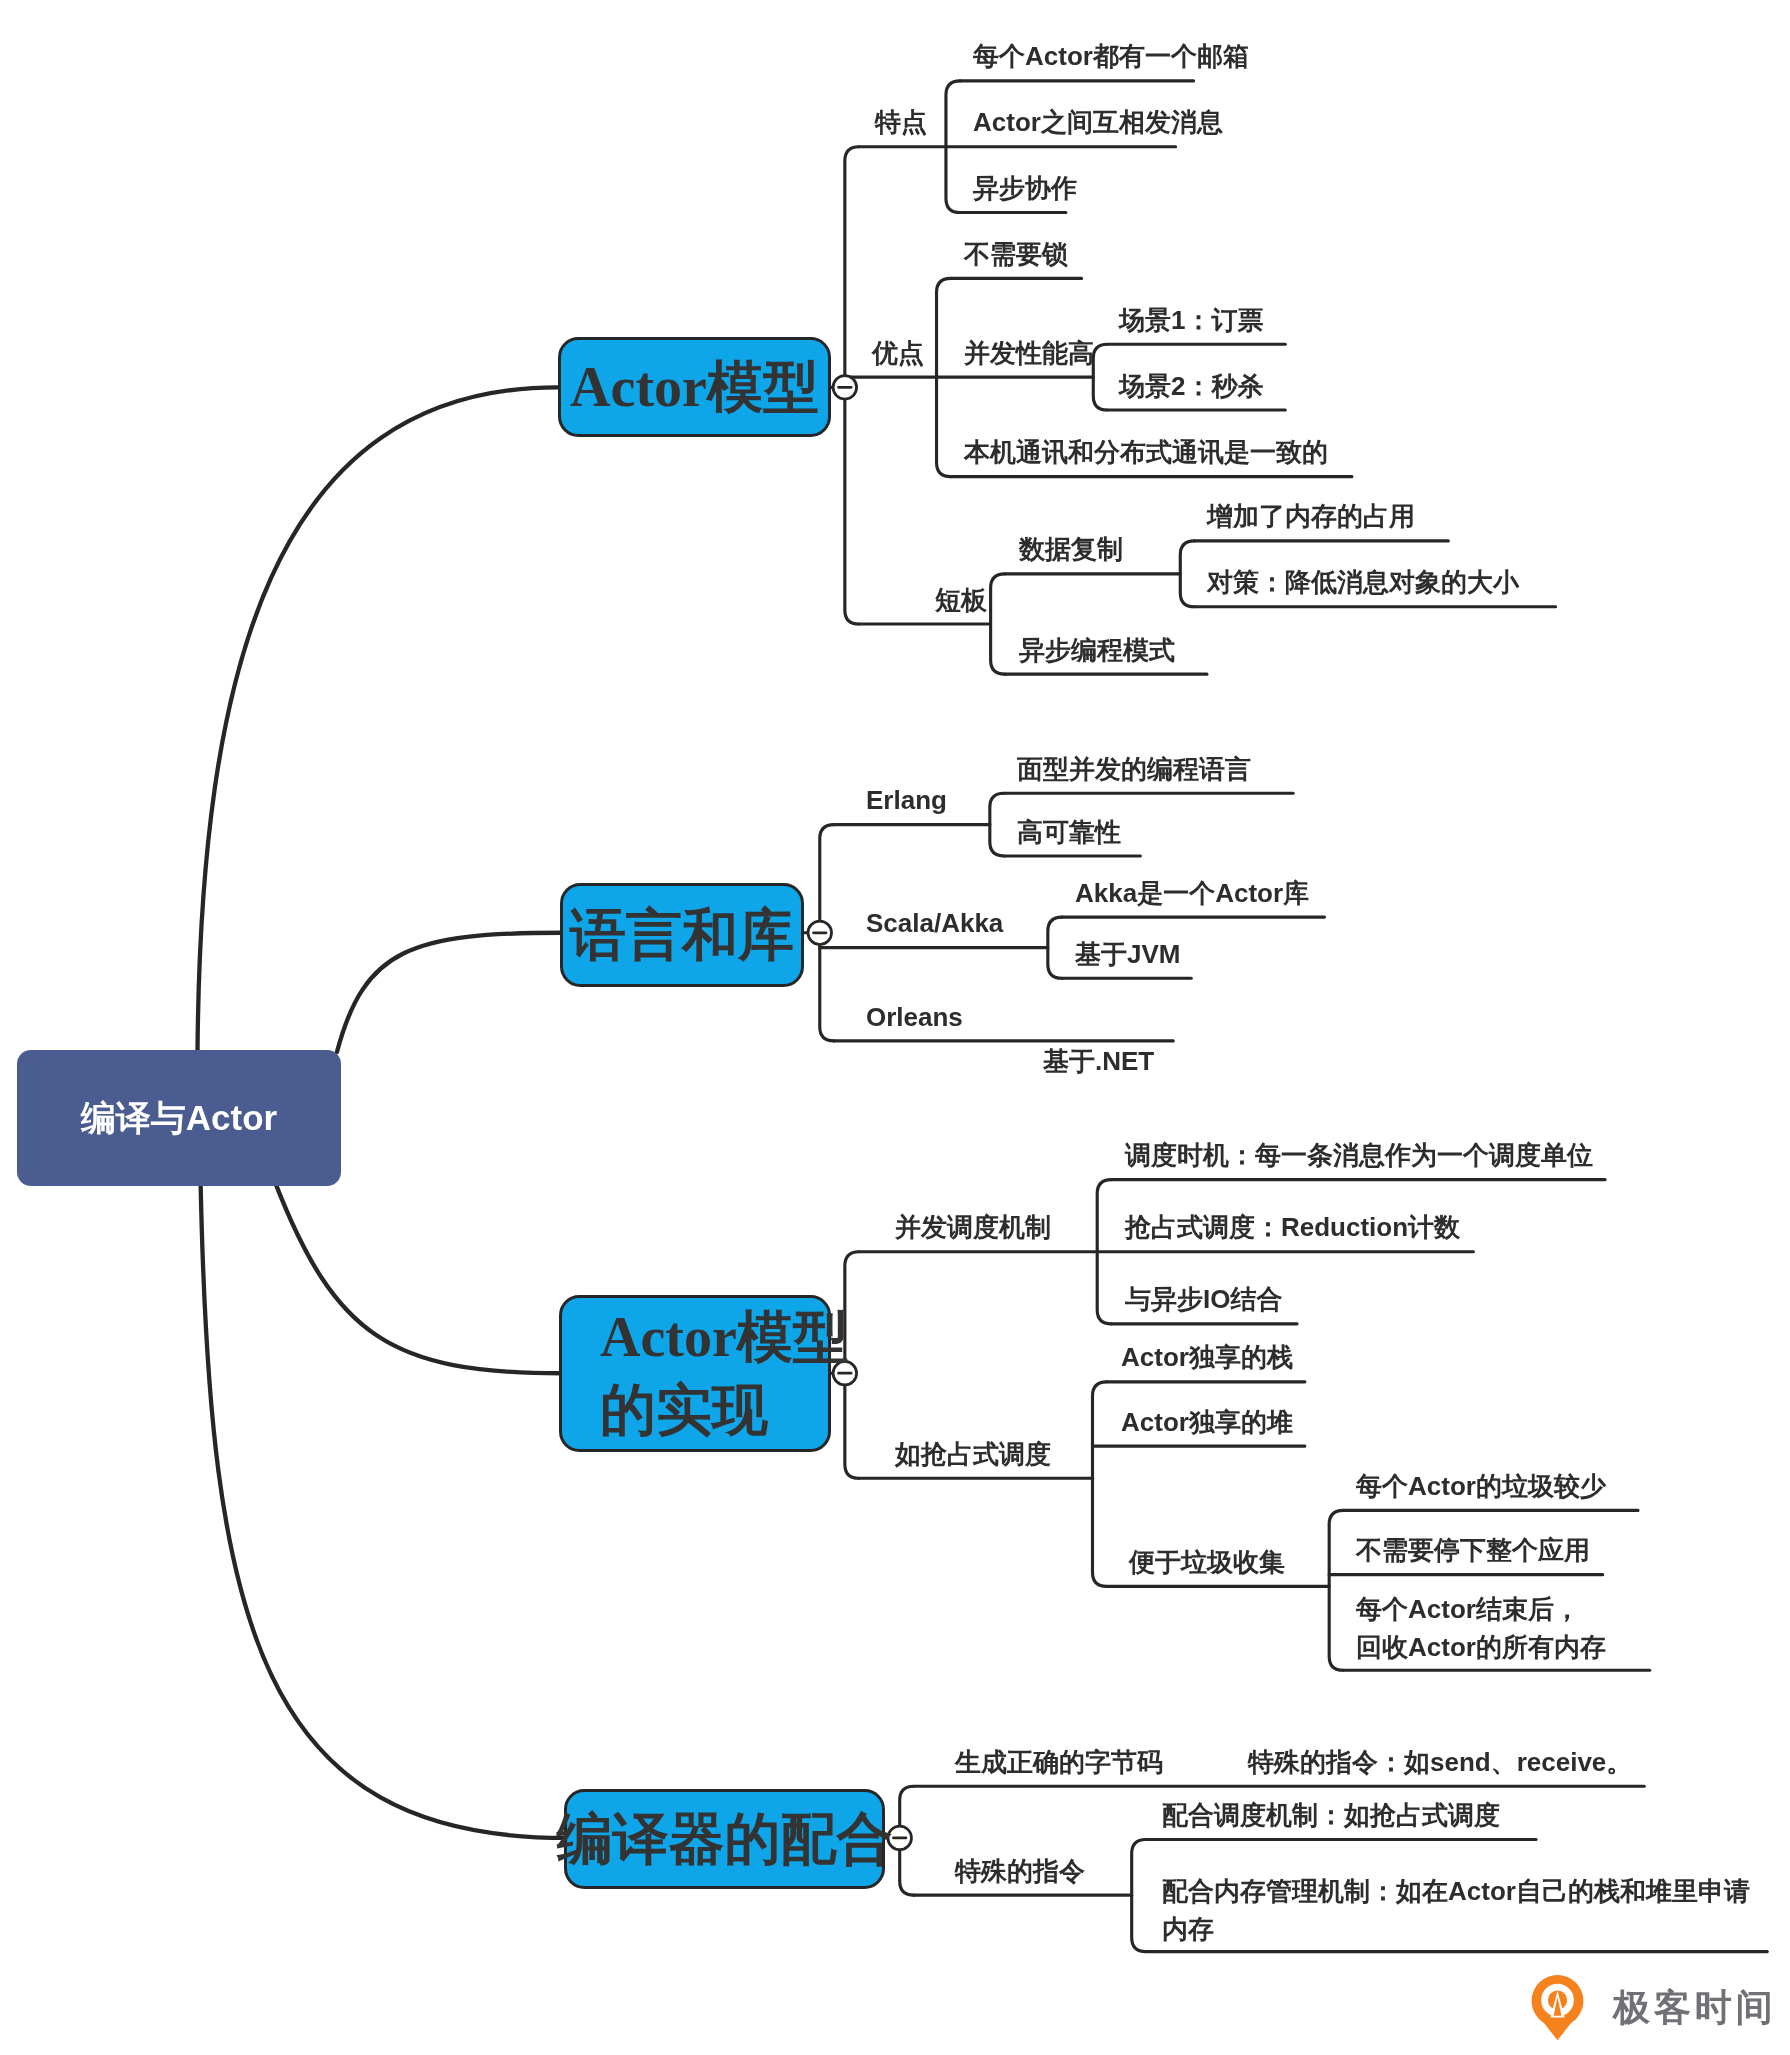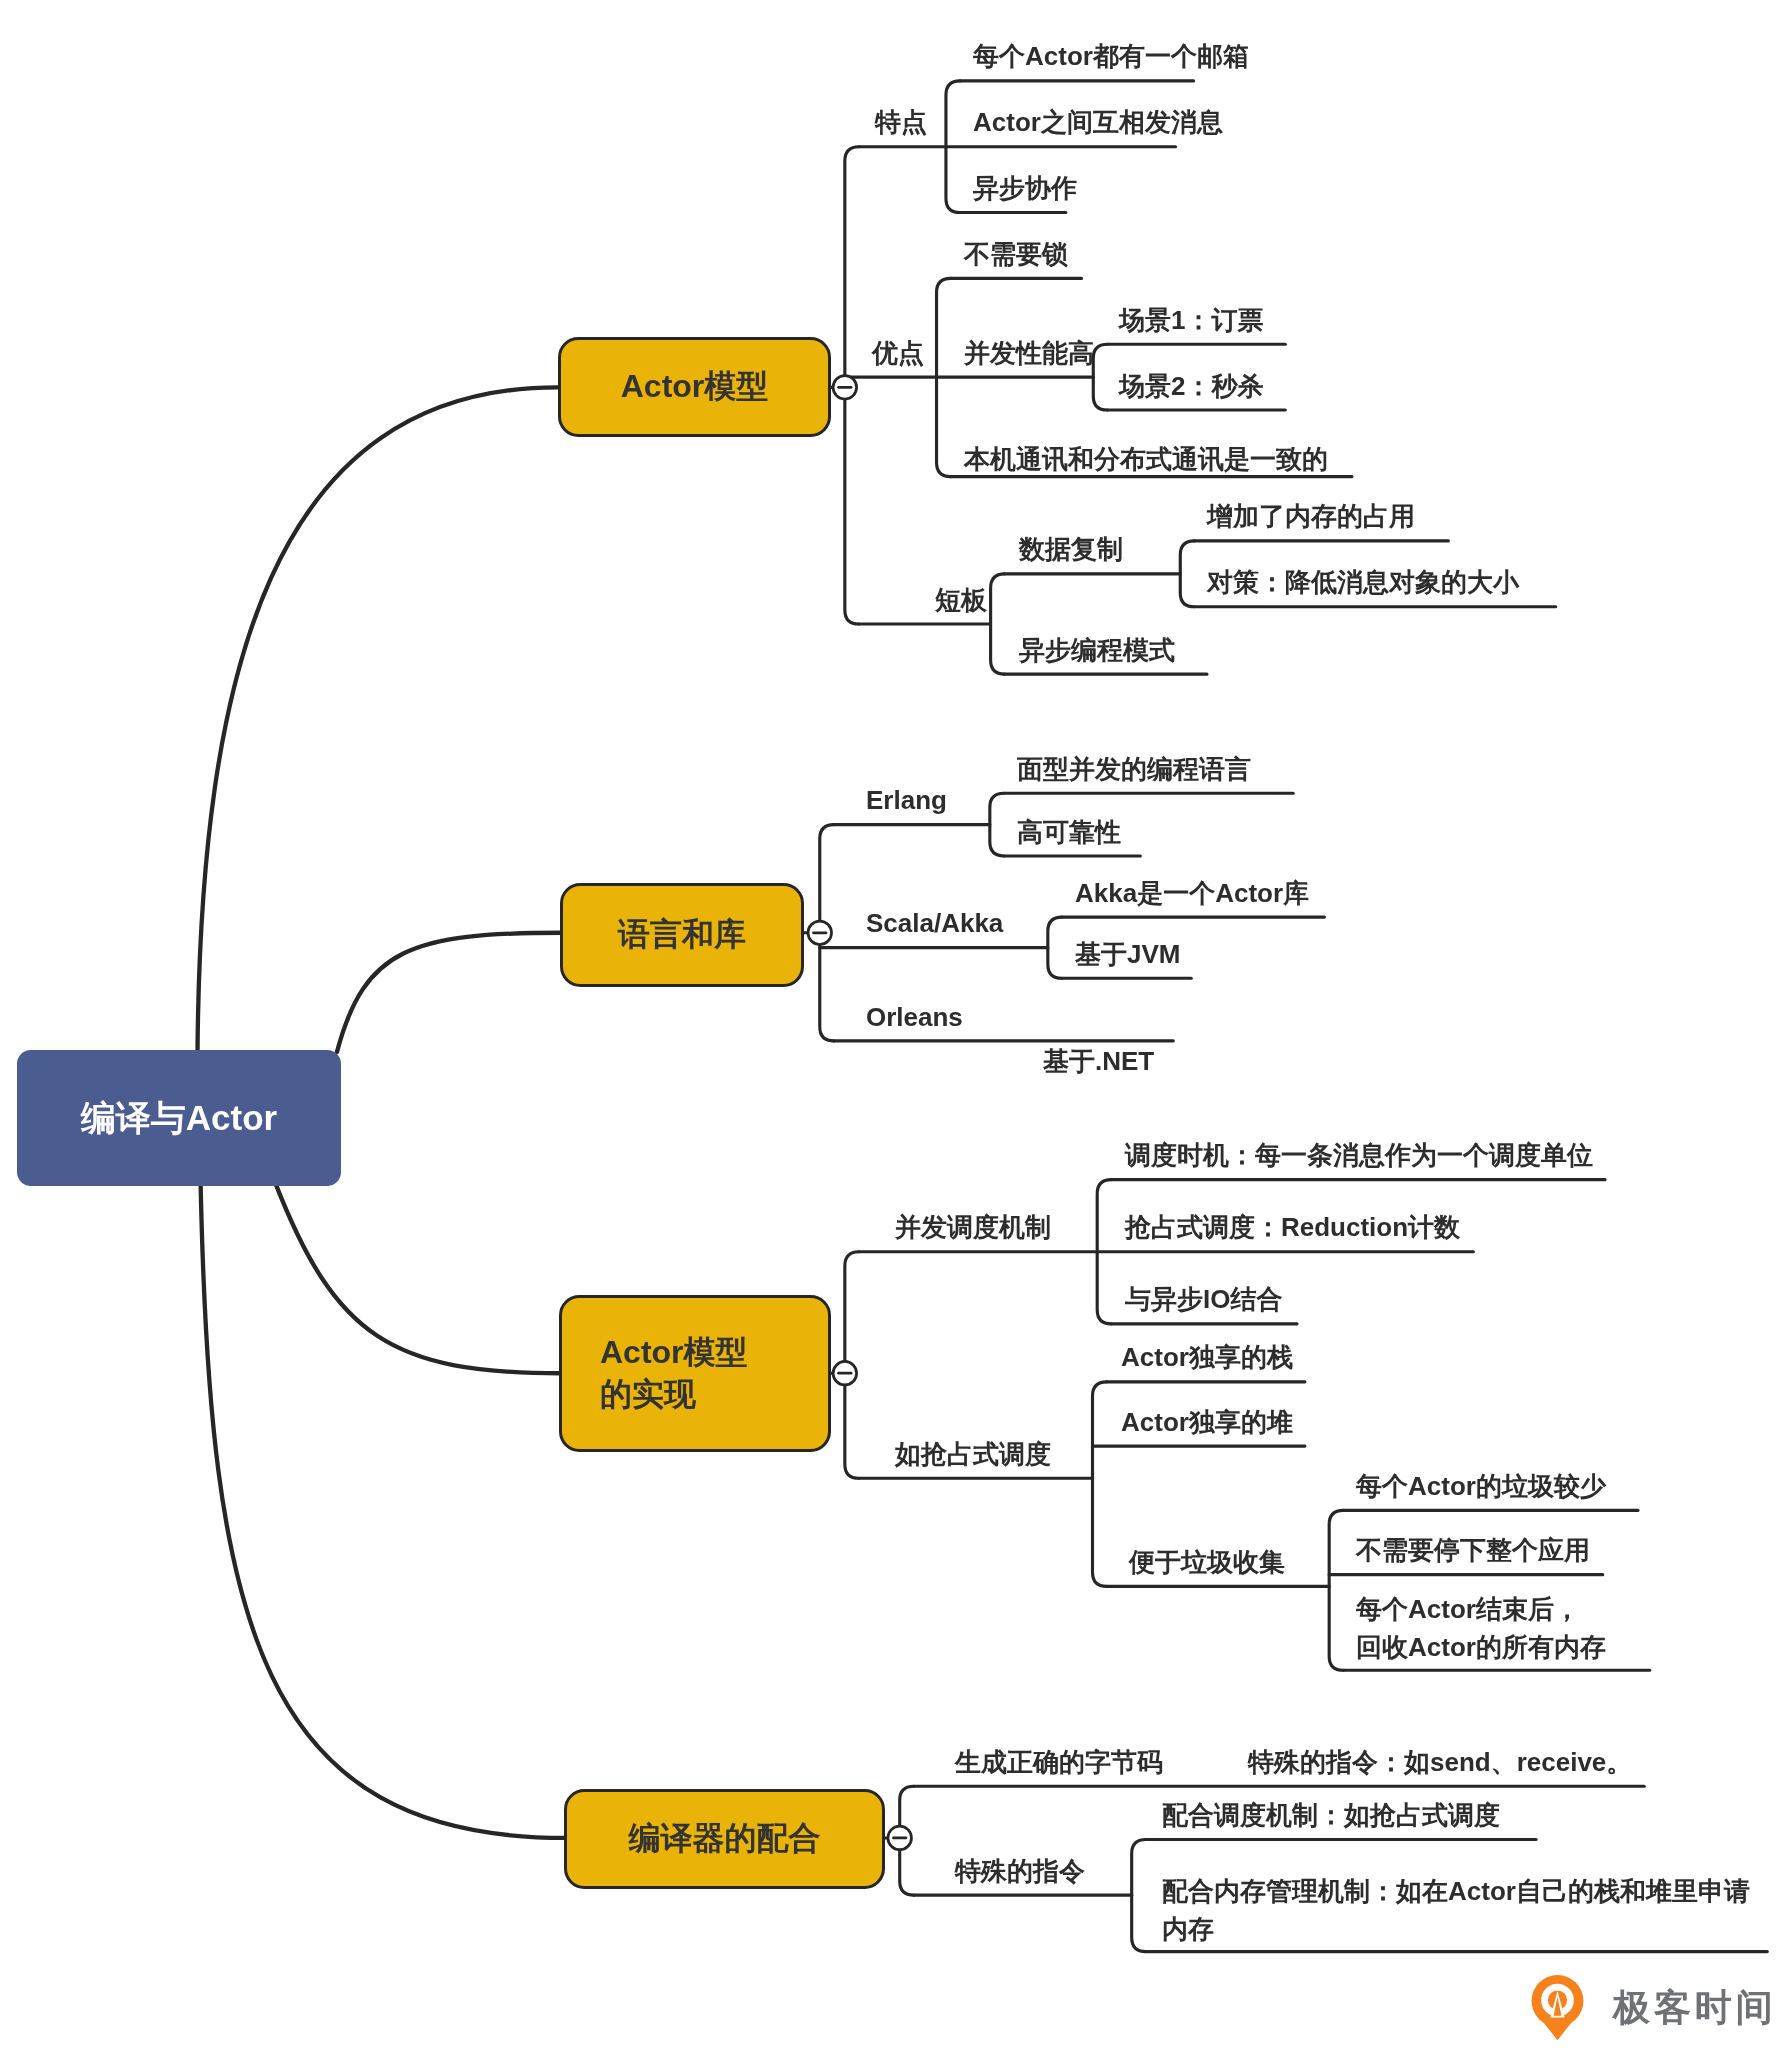--- a/index.html
+++ b/index.html
@@ -1,20 +1,20 @@
 <!DOCTYPE html>
 <html style="font-size:12.5px"><head>
 <meta charset="utf-8">
 <style>
   html,body{margin:0;padding:0;}
   #canvas{position:relative;width:1790px;height:2056px;background:#ffffff;overflow:hidden;font-family:"Liberation Sans",sans-serif;}
   #lines{position:absolute;left:0;top:0;}
   .leaf{position:absolute;font-size:26px;font-weight:600;color:#2d2d2d;white-space:pre;line-height:36px;}
   .leaf.two{line-height:38px;}
-  .topic{position:absolute;box-sizing:border-box;background:#eab308;border:3.9px solid #262626;border-radius:20.4px;display:flex;align-items:center;justify-content:center;font-weight:700;color:#333;font-size:32px;white-space:pre;line-height:1.3;}
+  .topic{position:absolute;box-sizing:border-box;background:#0ea5e9;border:3.9px solid #262626;border-radius:20.4px;display:flex;align-items:center;justify-content:center;font-weight:700;color:#333;font-size:56px;white-space:pre;line-height:1.3;font-family:Liberation Serif, serif;}
   .topic.left{justify-content:flex-start;padding-left:38px;}
   #root-topic{position:absolute;background:#4B5C90;border-radius:14px;display:flex;align-items:center;justify-content:center;color:#fff;font-size:35px;font-weight:700;white-space:pre;}
   #logo{position:absolute;left:1530px;top:1975px;display:flex;align-items:center;gap:17px;}
   #logo .txt{font-size:37px;color:#6F7175;font-weight:600;letter-spacing:3.9px;margin-left:11px;}
 </style>
 </head>
 <body>
 
 <div id="canvas">
   <svg id="lines" width="1790" height="2056" viewBox="0 0 2284 2623">
@@ -105,21 +105,21 @@
     <div class="topic" style="left: 564px; top: 1789px; width: 321px; height: 100px;">编译器的配合</div>
     <div class="leaf" style="left: 875px; top: 104px;">特点</div>
     <div class="leaf" style="left: 973px; top: 38px;">每个Actor都有一个邮箱</div>
     <div class="leaf" style="left: 973px; top: 104px;">Actor之间互相发消息</div>
     <div class="leaf" style="left: 973px; top: 170px;">异步协作</div>
     <div class="leaf" style="left: 872px; top: 335px;">优点</div>
     <div class="leaf" style="left: 964px; top: 236px;">不需要锁</div>
     <div class="leaf" style="left: 964px; top: 335px;">并发性能高</div>
     <div class="leaf" style="left: 1119px; top: 302px;">场景1：订票</div>
     <div class="leaf" style="left: 1119px; top: 368px;">场景2：秒杀</div>
-    <div class="leaf" style="left: 964px; top: 434px; margin-top: 7px;">本机通讯和分布式通讯是一致的</div>
+    <div class="leaf" style="left: 964px; top: 434px;">本机通讯和分布式通讯是一致的</div>
     <div class="leaf" style="left: 935px; top: 582px;">短板</div>
     <div class="leaf" style="left: 1019px; top: 531px;">数据复制</div>
     <div class="leaf" style="left: 1207px; top: 498px;">增加了内存的占用</div>
     <div class="leaf" style="left: 1207px; top: 564px;">对策：降低消息对象的大小</div>
     <div class="leaf" style="left: 1019px; top: 632px;">异步编程模式</div>
     <div class="leaf" style="left: 866px; top: 782px;">Erlang</div>
     <div class="leaf" style="left: 1017px; top: 751px;">面型并发的编程语言</div>
     <div class="leaf" style="left: 1017px; top: 814px;">高可靠性</div>
     <div class="leaf" style="left: 866px; top: 905px;">Scala/Akka</div>
     <div class="leaf" style="left: 1075px; top: 875px;">Akka是一个Actor库</div>

